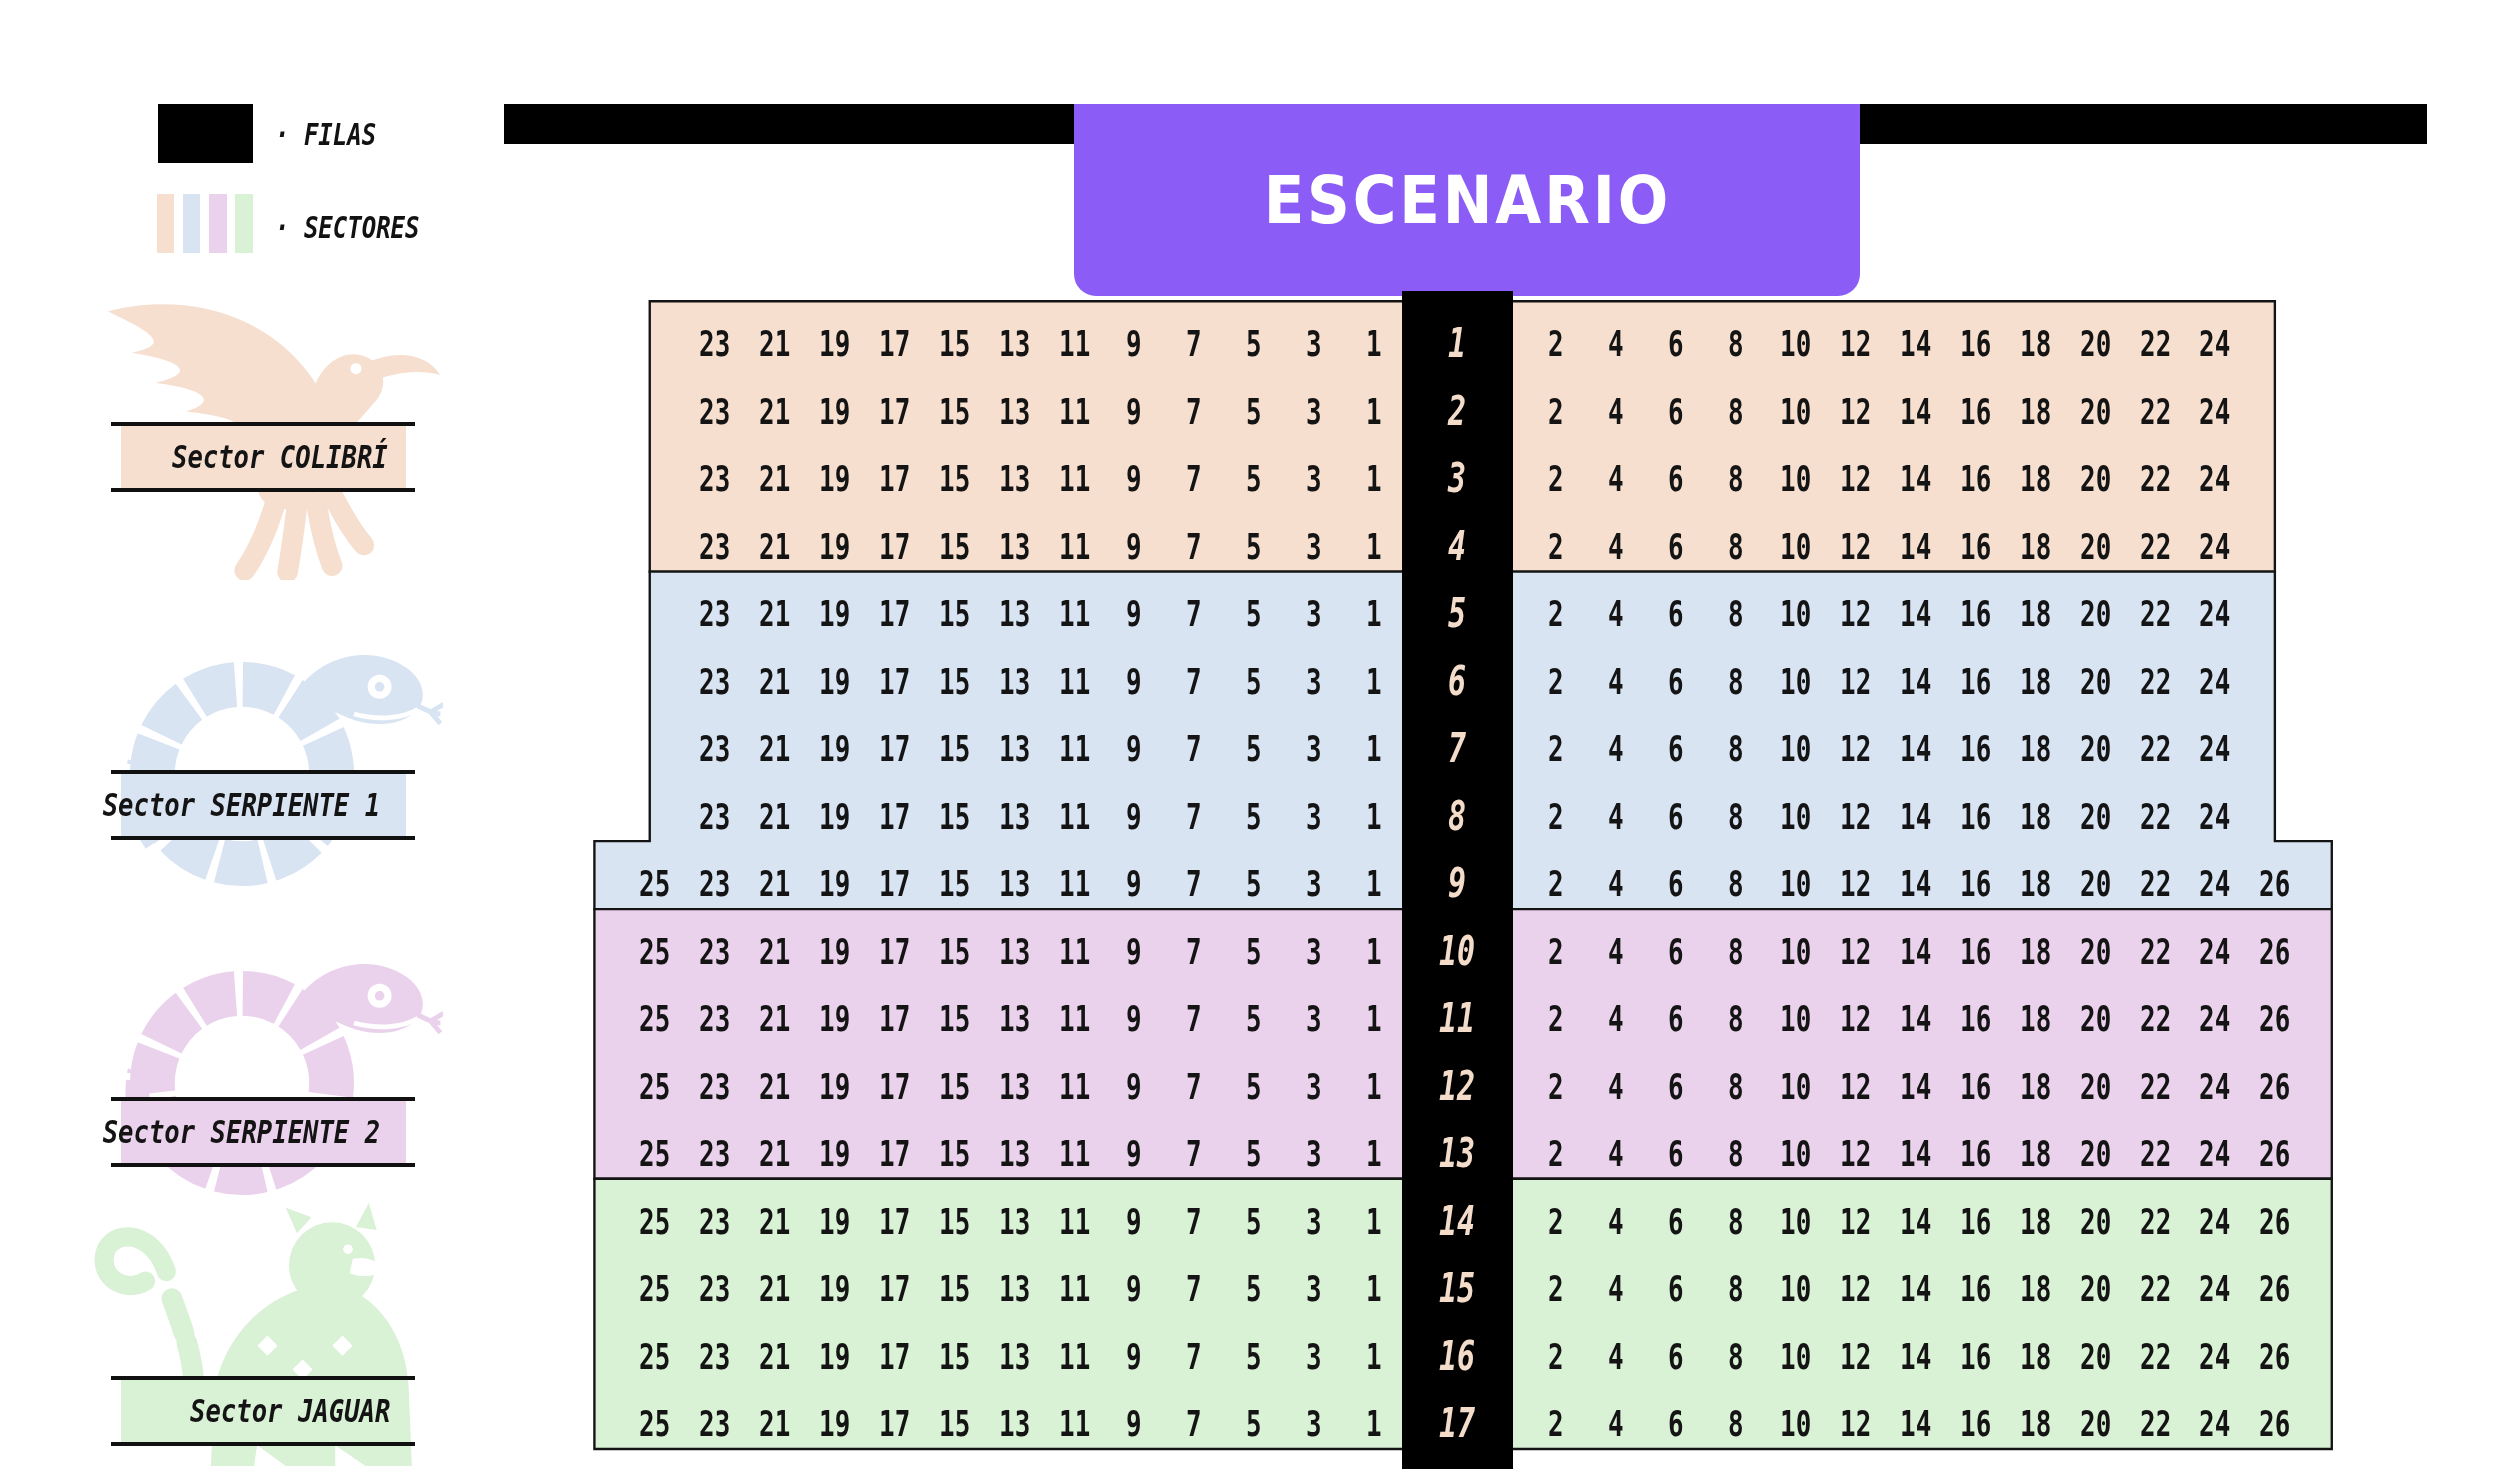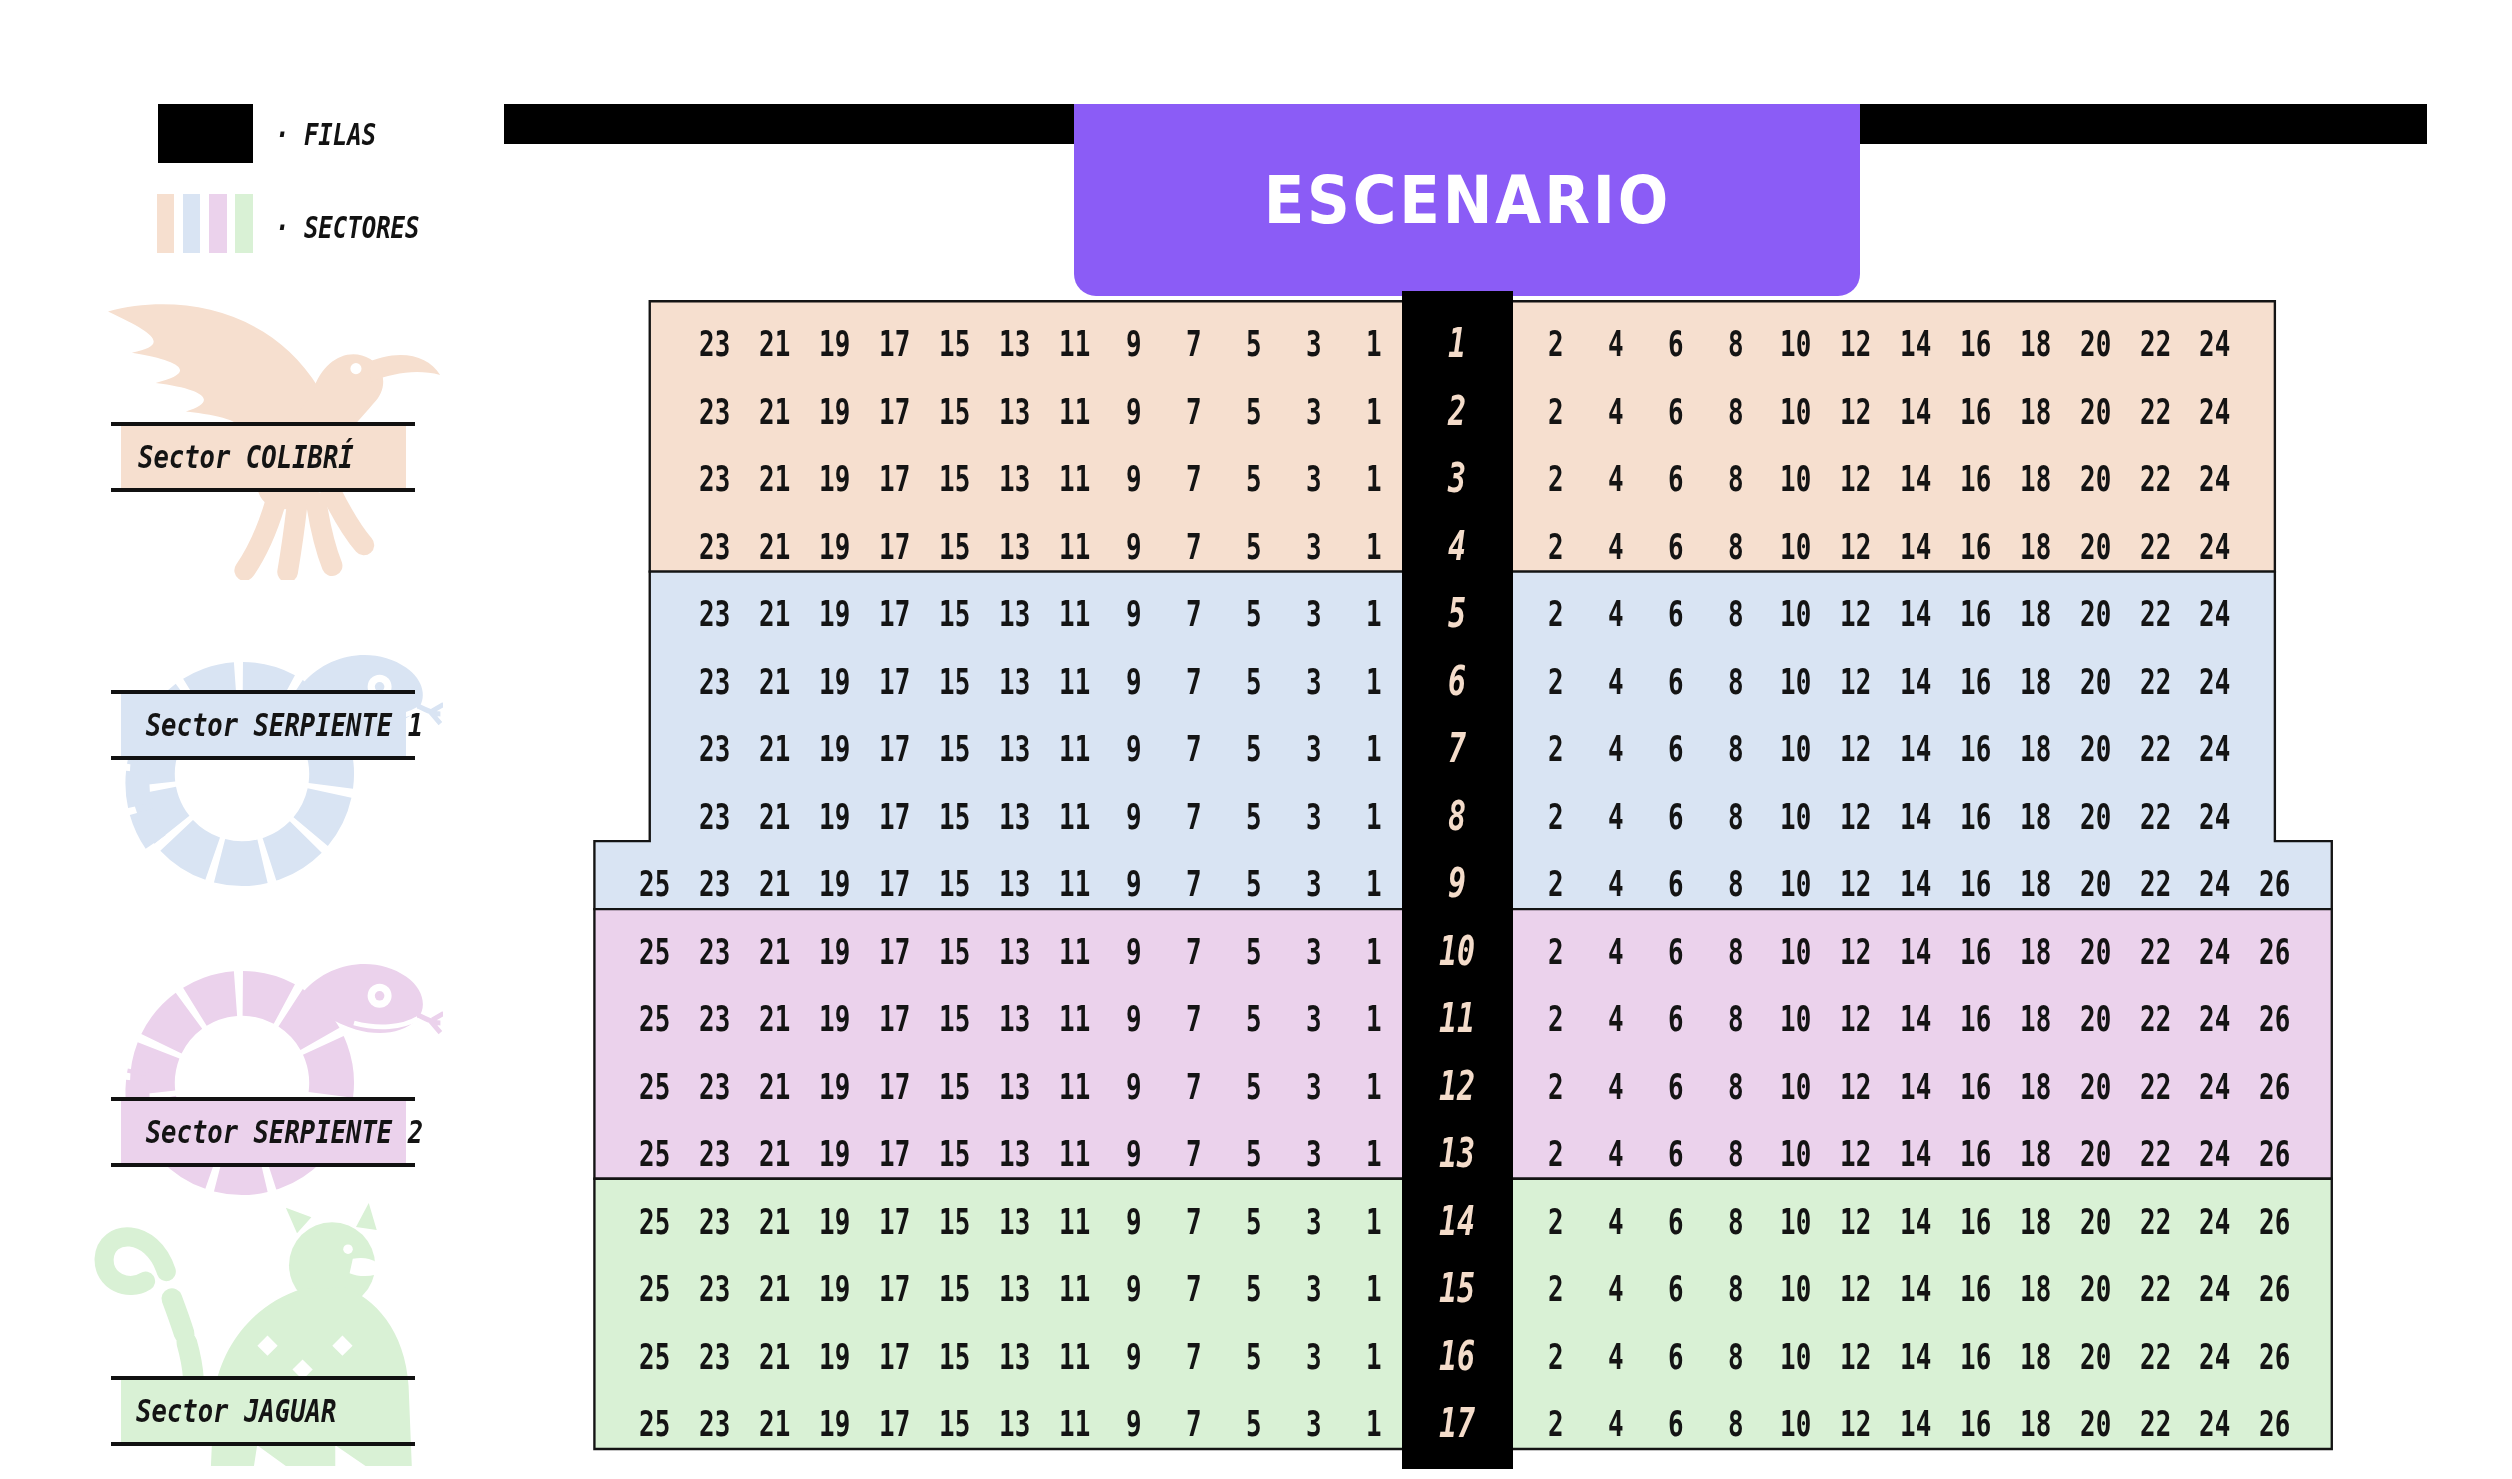--- a/index.html
+++ b/index.html
@@ -19,21 +19,21 @@
   .legend-stripes i{flex:0 0 17.4px;height:100%;display:block;}
   .legend-label{position:absolute;left:275px;font-weight:bold;font-style:italic;font-size:30px;
                 transform:scaleX(.8);transform-origin:left center;white-space:nowrap;}
   .legend-label.filas{top:117px;}
   .legend-label.sectores{top:210px;}
 
   
   .sector-icon{position:absolute;z-index:1;}
   .band{position:absolute;left:111px;width:304px;height:70px;z-index:2;box-sizing:border-box;
         border-top:4px solid #111;border-bottom:4px solid #111;
-        display:flex;align-items:center;justify-content:flex-start;}
+        display:flex;align-items:center;justify-content:flex-end;}
   .band-fill{position:absolute;left:9.5px;right:9.5px;top:0;bottom:0;z-index:-1;}
   .band-text{font-weight:bold;font-style:italic;font-size:32px;transform:scaleX(.8);
              white-space:nowrap;color:#141414;}
 
   
   .sectors-svg{position:absolute;left:0;top:0;z-index:0;}
   .center-column{position:absolute;left:1402px;top:291px;width:111px;height:1178px;background:#000;z-index:3;}
   #rows{position:absolute;left:0;top:8px;width:100%;height:100%;z-index:4;}
   .seat-row{position:absolute;left:0;width:100%;}
   .cells{position:absolute;top:0;height:100%;display:flex;}
@@ -122,21 +122,21 @@
       <rect x="280" y="255" width="18" height="18" transform="rotate(45 289 264)"></rect>
       <rect x="340" y="225" width="18" height="18" transform="rotate(45 349 234)"></rect>
     </g>
   </svg>
 </span>
 
 <div class="band" style="top:422px;">
   <div class="band-fill" style="background: rgb(246, 223, 207);"></div>
   <span class="band-text">Sector COLIBRÍ</span>
 </div>
-<div class="band" style="top:690px;">
+<div class="band" style="top:770px;">
   <div class="band-fill" style="background: rgb(217, 228, 243);"></div>
   <span class="band-text">Sector SERPIENTE 1</span>
 </div>
 <div class="band" style="top:1097px;">
   <div class="band-fill" style="background: rgb(235, 210, 236);"></div>
   <span class="band-text">Sector SERPIENTE 2</span>
 </div>
 <div class="band" style="top:1376px;">
   <div class="band-fill" style="background: rgb(217, 241, 213);"></div>
   <span class="band-text">Sector JAGUAR</span>

